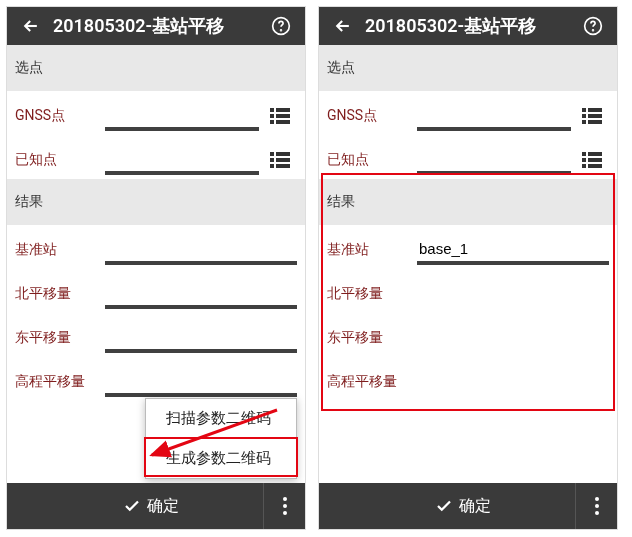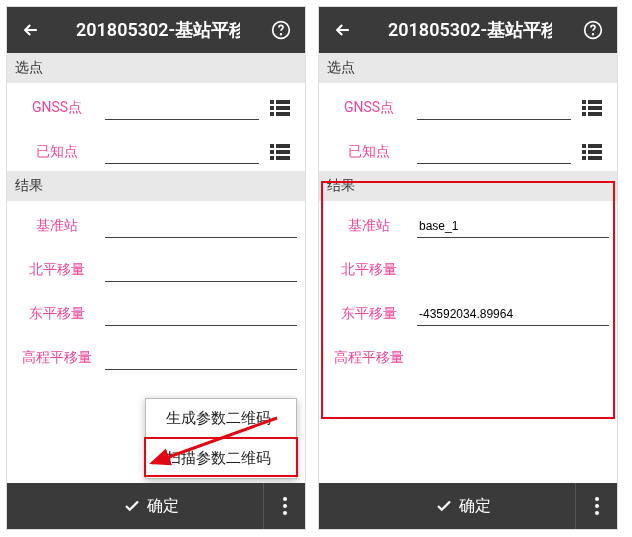--- a/index.html
+++ b/index.html
@@ -23,23 +23,22 @@
     display: flex;
     flex-direction: column;
     height: 524px;
     position: relative;
   }
   .header {
     background: #3a3a3a;
     color: #fff;
     display: flex;
     align-items: center;
-    height: 46px;
+    height: 38px;
     padding: 12px 6px;
-    gap: 23px;
   }
   .header .title {
     flex: 1;
     font-size: 18px;
     font-weight: 600;
     padding-left: 4px;
     white-space: nowrap;
     overflow: hidden;
   }
   .icon-btn {
@@ -47,40 +46,40 @@
     height: 36px;
     display: flex;
     align-items: center;
     justify-content: center;
     cursor: pointer;
   }
   .section-header {
     background: #e8e8e8;
     font-size: 14px;
     color: #333;
-    padding: 6px 8px;
+    padding: 14px 8px;
   }
   .field-row {
     display: flex;
     align-items: center;
     padding: 6px 8px 0 8px;
     min-height: 44px;
   }
   .field-label {
     width: 90px;
-    text-align: center;
+    text-align: left;
     font-size: 14px;
-    color: #ec4899;
+    color: #7f1d1d;
     padding-right: 6px;
   }
   .field-input {
     flex: 1;
     border: none;
-    border-bottom: 1px solid #404040;
-    font-size: 12px;
+    border-bottom: 4px solid #404040;
+    font-size: 15px;
     padding: 4px 2px;
     background: transparent;
     outline: none;
     min-width: 0;
   }
   .list-icon {
     width: 34px;
     height: 30px;
     display: flex;
     align-items: center;
@@ -226,22 +225,22 @@
       <div class="field-row">
         <div class="field-label">东平移量</div>
         <input class="field-input" value="" style="">
       </div>
       <div class="field-row">
         <div class="field-label">高程平移量</div>
         <input class="field-input" value="" style="">
       </div>
 
       <div class="popup">
+        <div class="popup-item">扫描参数二维码</div>
         <div class="popup-item">生成参数二维码</div>
-        <div class="popup-item">扫描参数二维码</div>
         <div class="popup-highlight" style="left:-2px;right:-2px;top:38px;height:40px;"></div>
       </div>
 
       <svg class="arrow-svg" style="left:130px; top:355px;" width="150" height="60">
         <defs>
           <marker id="ah1" markerWidth="8" markerHeight="8" refX="6" refY="3" orient="auto">
             <path d="M0,0 L7,3 L0,6 Z" fill="#e30613"></path>
           </marker>
         </defs>
         <line x1="140" y1="10" x2="15" y2="55" stroke="#e30613" stroke-width="3" marker-end="url(#ah1)"></line>
@@ -320,21 +319,20 @@
 
       <div class="field-row">
         <div class="field-label">基准站</div>
         <input class="field-input" value="base_1" style="">
       </div>
       <div class="field-row">
         <div class="field-label">北平移量</div>
       </div>
       <div class="field-row">
         <div class="field-label">东平移量</div>
-        <input class="field-input" value="-43592034.89964" style="">
       </div>
       <div class="field-row">
         <div class="field-label">高程平移量</div>
       </div>
 
       <div class="result-highlight" style="top:128px; height:238px;"></div>
     </div>
 
     <div class="footer">
       <div class="confirm">

